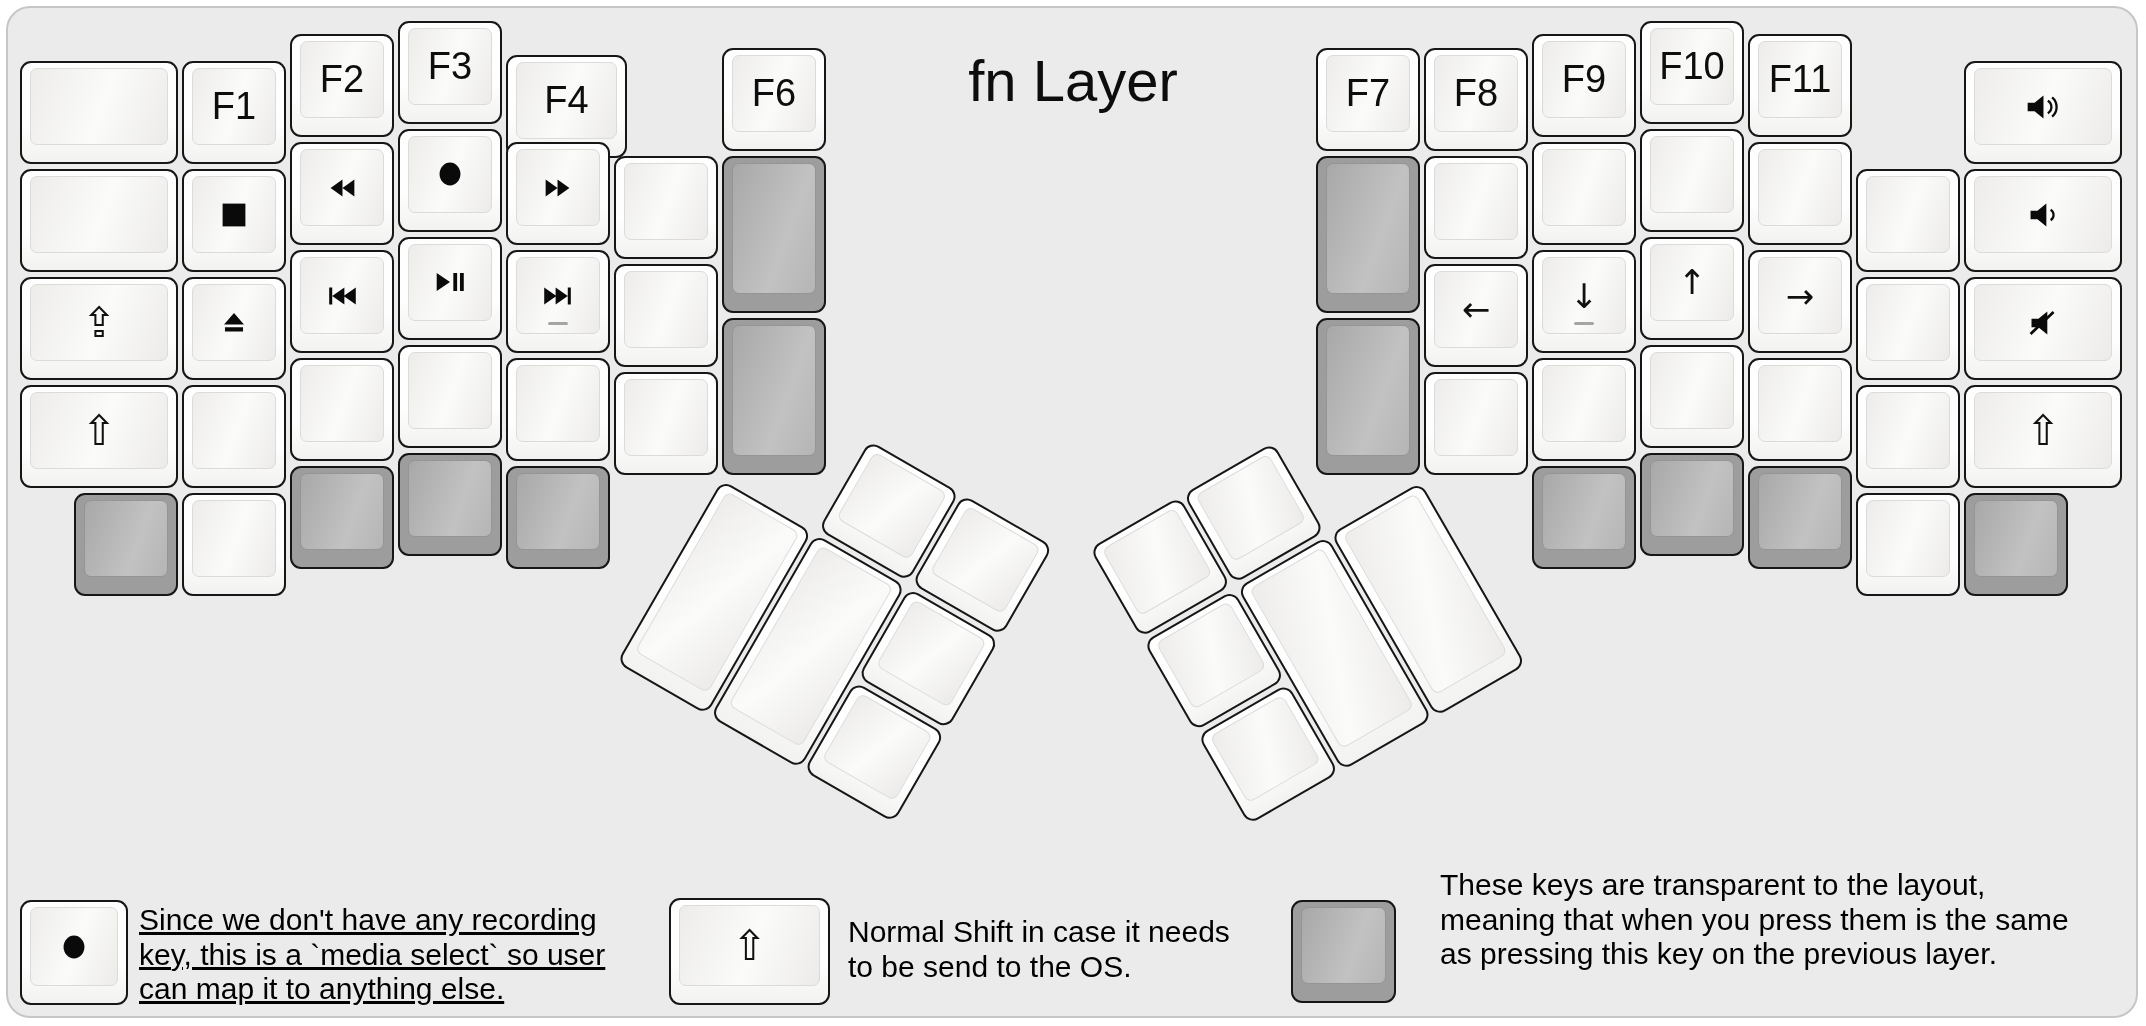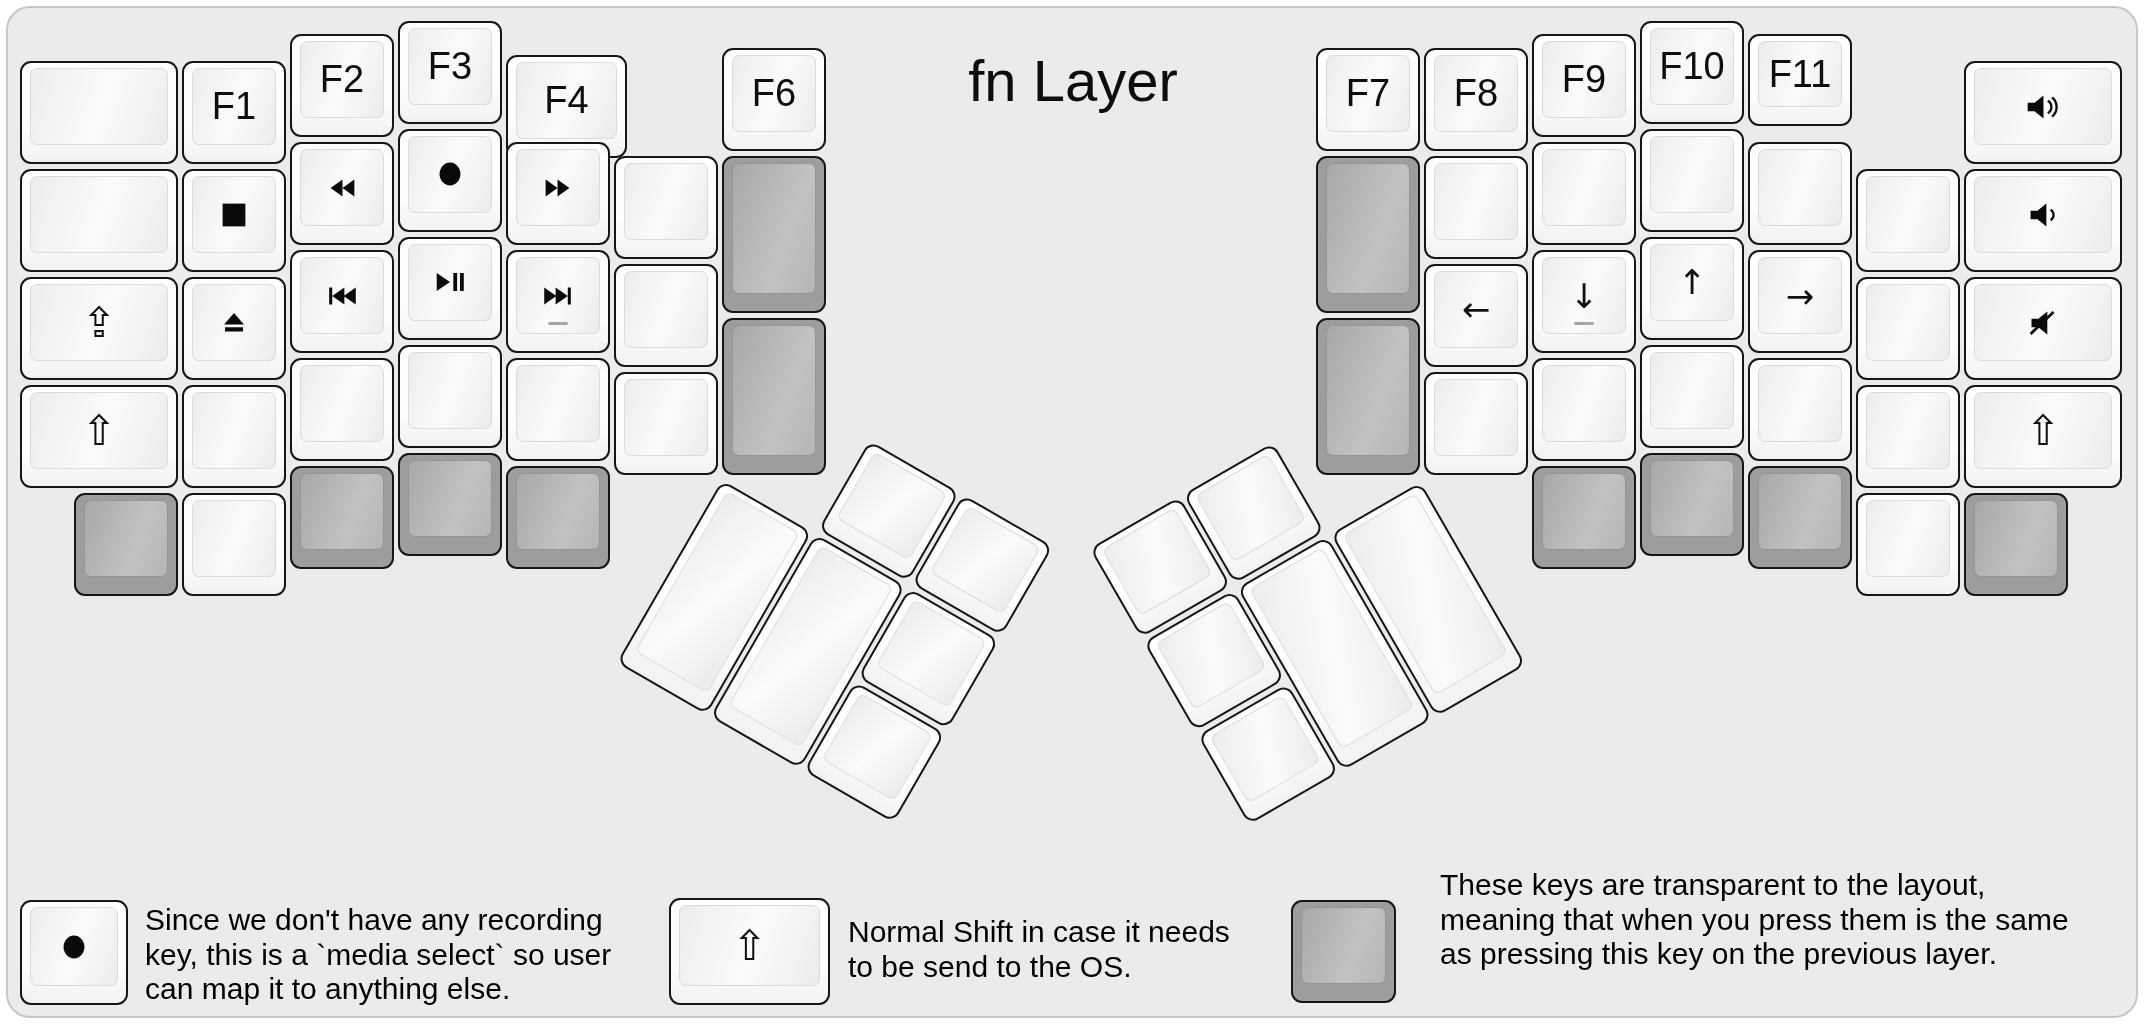--- a/index.html
+++ b/index.html
@@ -261,21 +261,21 @@
       <div class="cap"></div>
     </div>
     <div class="key white" style="left: 1640px; top: 236.5px; width: 104px; height: 103px;">
       <div class="cap">
         <span class="kg">↑</span>
       </div>
     </div>
     <div class="key white" style="left: 1640px; top: 344.5px; width: 104px; height: 103px;">
       <div class="cap"></div>
     </div>
-    <div class="key white" style="left: 1748px; top: 34px; width: 104px; height: 92px;">
+    <div class="key white" style="left: 1748px; top: 34px; width: 104px; height: 103px;">
       <div class="cap">
         <span class="kl">F11</span>
       </div>
     </div>
     <div class="key white" style="left: 1748px; top: 142px; width: 104px; height: 103px;">
       <div class="cap"></div>
     </div>
     <div class="key white" style="left: 1748px; top: 250px; width: 104px; height: 103px;">
       <div class="cap">
         <span class="kg">→</span>
@@ -366,21 +366,21 @@
 <div class="legend">
     <div class="key white" style="left: 20px; top: 900px; width: 108px; height: 105px;">
       <div class="cap">
         <span class="ki">
           <svg width="38" height="38" viewBox="0 0 40 40">
             <ellipse cx="20" cy="20" rx="11" ry="12" fill="#0a0a0a"></ellipse>
           </svg>
         </span>
       </div>
     </div>
-    <div class="legend-text" style="left: 145px; top: 903px;">
+    <div class="legend-text" style="left: 139px; top: 903px; text-decoration: underline;">
       <div>Since we don't have any recording</div>
       <div>key, this is a `media select` so user</div>
       <div>can map it to anything else.</div>
     </div>
     <div class="key white" style="left: 669px; top: 898px; width: 161px; height: 107px;">
       <div class="cap">
         <span class="kg kg-shift">⇧</span>
       </div>
     </div>
     <div class="legend-text" style="left: 848px; top: 915px;">

